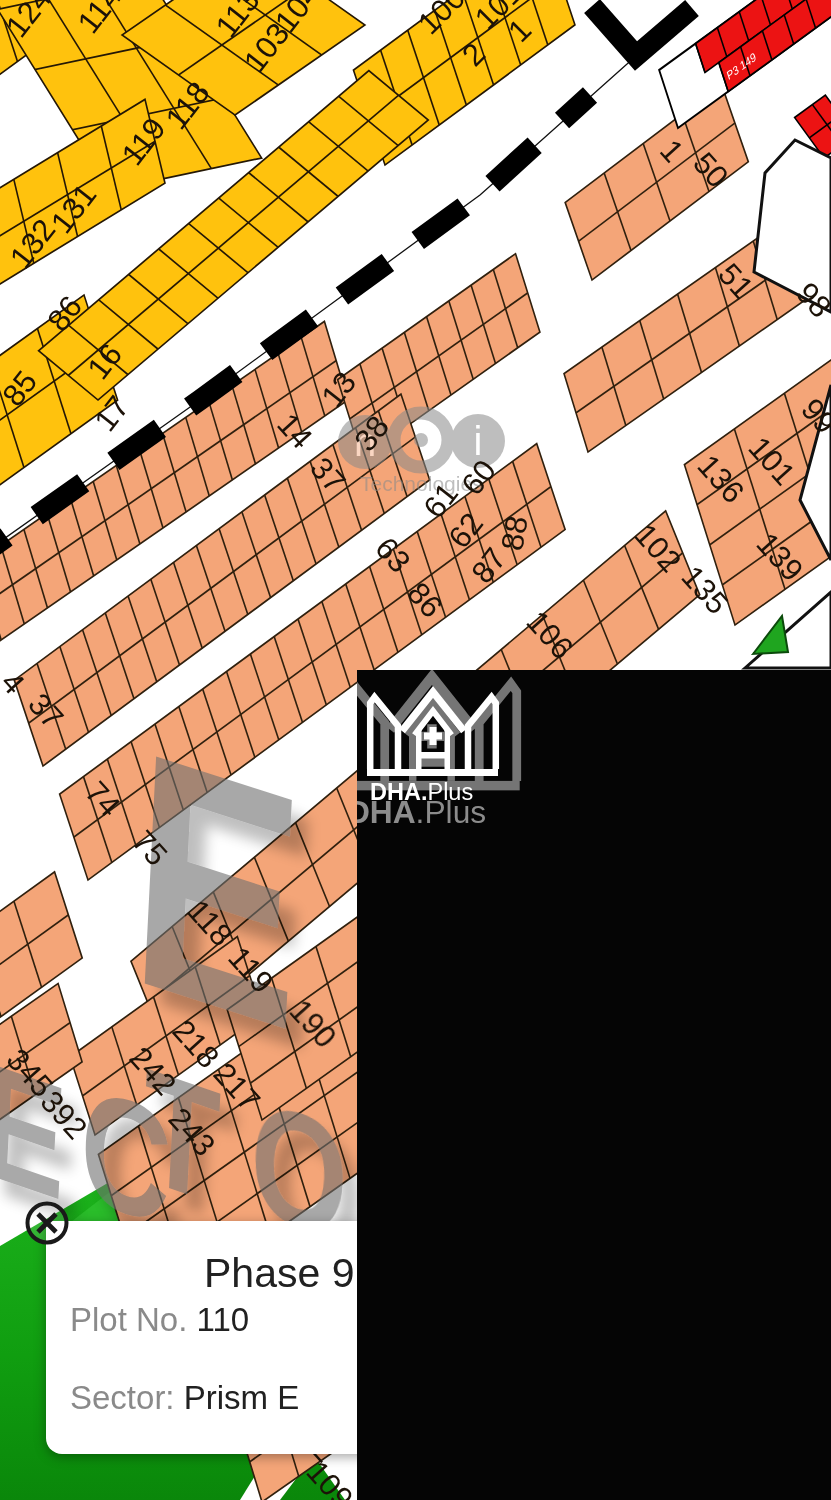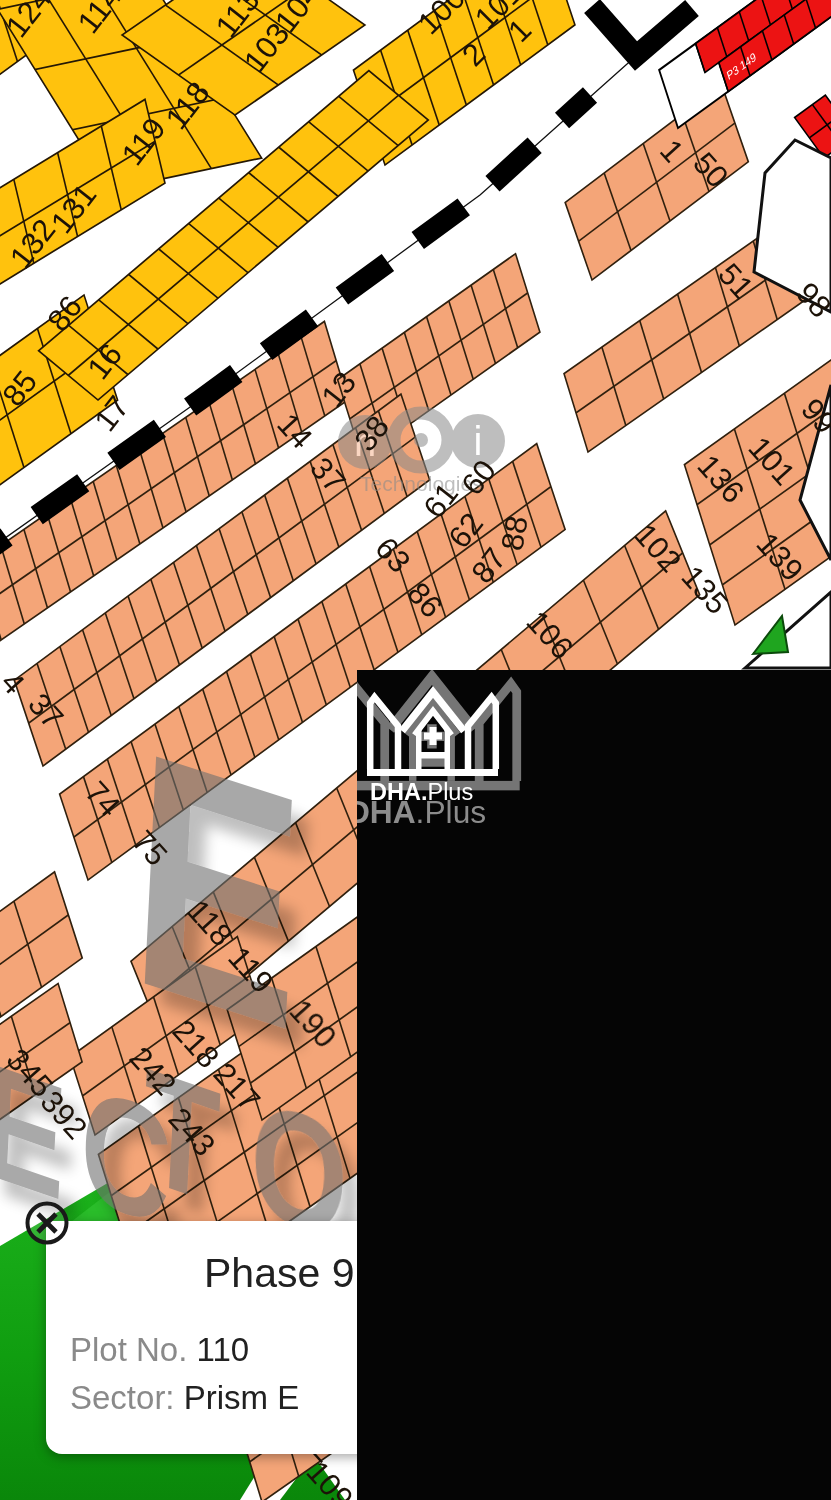--- a/index.html
+++ b/index.html
@@ -1,18 +1,18 @@
 <!DOCTYPE html>
 <html><head><meta charset="utf-8">
 <style>
 html,body{margin:0;padding:0;background:#fff;width:831px;height:1500px;overflow:hidden;font-family:"Liberation Sans",sans-serif;}
 #stage{position:relative;width:831px;height:1500px;overflow:hidden;}
 #card{position:absolute;left:46px;top:1221px;width:585px;height:233px;background:#fff;border-radius:2px 16px 16px 16px;box-shadow:0 3px 12px rgba(0,0,0,.35);z-index:5;}
 #card .title{position:absolute;left:158px;top:29px;font-size:41px;color:#212121;}
-#card .row1{position:absolute;left:24px;top:110px;font-size:33px;color:#8a8a8a;text-align:right;}
+#card .row1{position:absolute;left:24px;top:80px;font-size:33px;color:#8a8a8a;text-align:right;}
 #card .row2{position:absolute;left:24px;top:158px;font-size:33px;color:#8a8a8a;}
 #card b{color:#212121;font-weight:normal;}
 #overlay{position:absolute;left:357px;top:670px;width:492px;height:830px;background:#050505;z-index:10;}
 </style></head>
 <body>
 <div id="stage">
 
 <svg width="831" height="1500" viewBox="0 0 831 1500" style="position:absolute;left:0;top:0">
 
 <defs>

